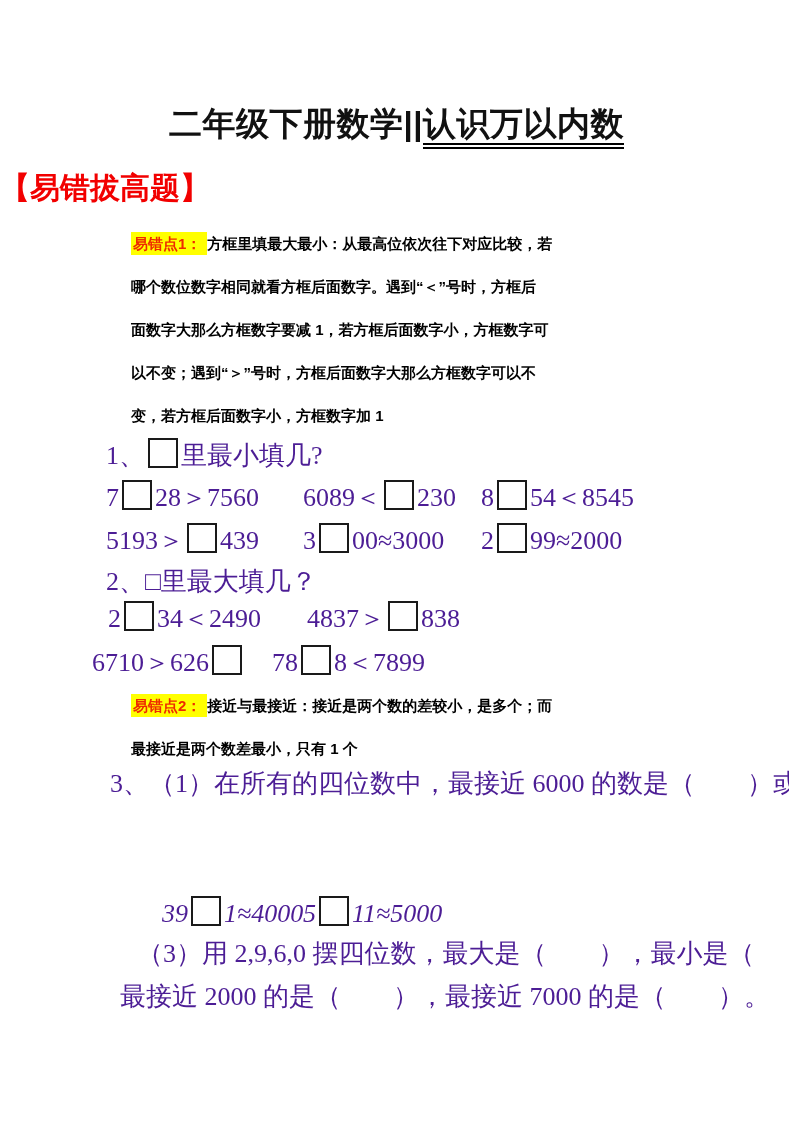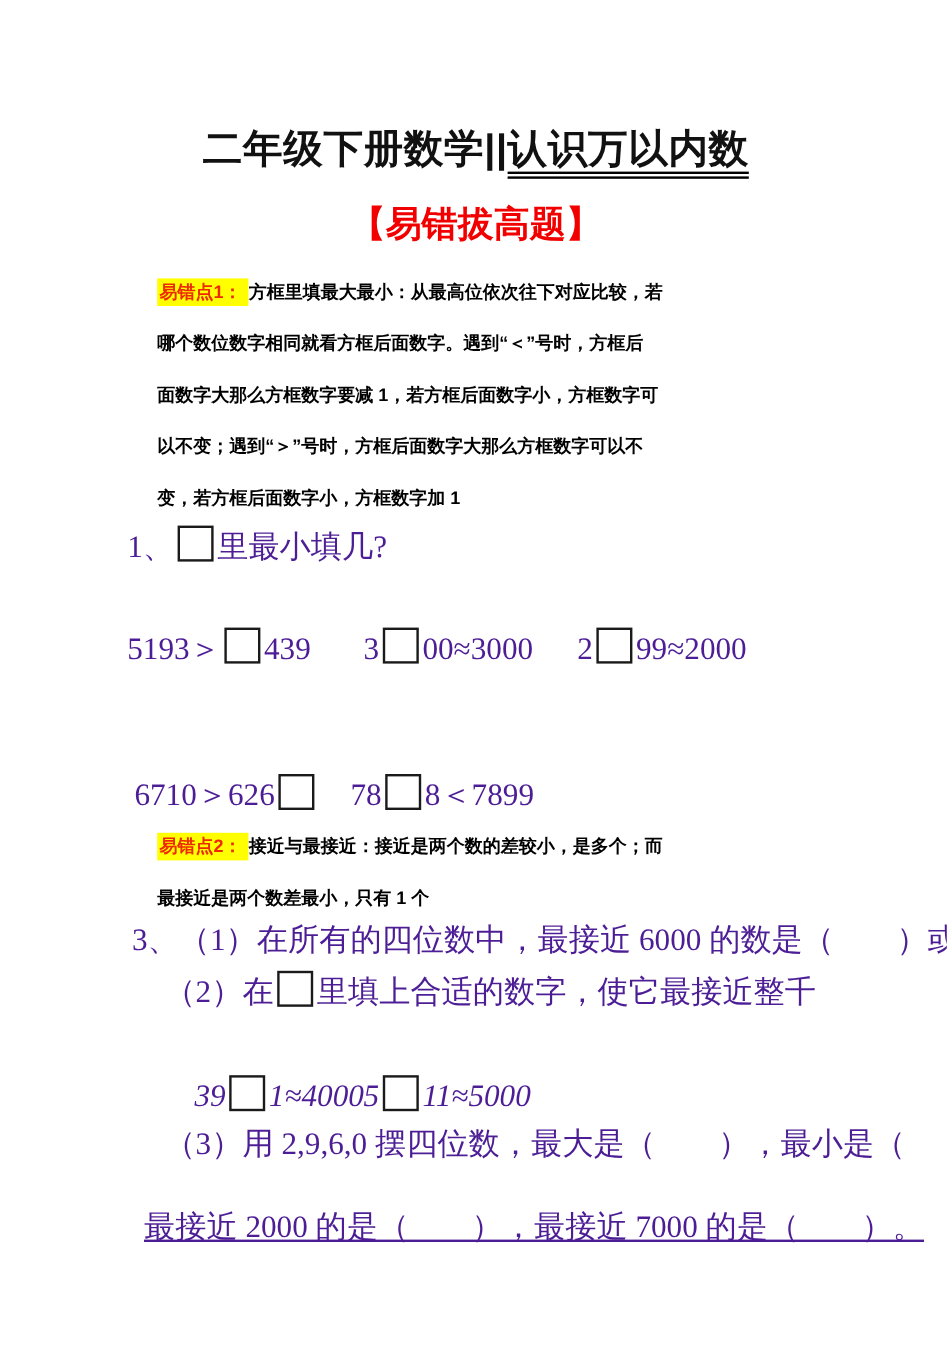--- a/index.html
+++ b/index.html
@@ -26,21 +26,21 @@
     letter-spacing:0.5px;
     white-space:nowrap;
   }
   .title .uline{
     border-bottom:6px double #000;
     padding-bottom:1px;
   }
   
   .subtitle{
     top:169px;left:0;width:793px;
-    text-align:center;
+    text-align:left;
     font-weight:bold;font-size:30px;line-height:38px;
     color:var(--accent-red);
     white-space:nowrap;
   }
   
   .tip{
     left:131px;width:600px;
     font-weight:bold;font-size:15px;line-height:43px;
     color:#000;
   }
@@ -72,27 +72,27 @@
     border:2px solid #1a1a1a;
     vertical-align:-4px;
     margin:0 3px;
     background:#fff;
   }
   #q1h{top:438px;left:106px;}
   #q1r1{top:480px;left:106px;}
   #q1r2{top:523px;left:106px;}
   #q2h{top:564px;left:106px;}
   #q2r1{top:601px;left:108px;}
-  #q2r2{top:645px;left:112px;}
+  #q2r2{top:645px;left:92px;}
   #q31{top:766px;left:110px;}
   #q32{top:809px;left:137px;}
   #q3r1{top:852px;left:165px;}
   #q3r2{top:896px;left:162px;font-style:italic;}
   #q33{top:936px;left:137px;}
-  #q34{top:1005px;left:120px;text-decoration:underline;}
+  #q34{top:979px;left:120px;}
 </style>
 </head>
 <body>
 
 <div class="page">
 
   <div class="abs title">
     <span>二年级下册数学||</span><span class="uline">认识万以内数</span>
   </div>
 
@@ -101,39 +101,45 @@
   <div class="abs tip" id="tip1">
     <span class="tip-label">易错点1：</span><span class="tip-text">方框里填最大最小：从最高位依次往下对应比较，若
 哪个数位数字相同就看方框后面数字。遇到“＜”号时，方框后
 面数字大那么方框数字要减 1，若方框后面数字小，方框数字可
 以不变；遇到“＞”号时，方框后面数字大那么方框数字可以不
 变，若方框后面数字小，方框数字加 1</span>
   </div>
 
   <div class="abs ser" id="q1h">1、<span class="sq"></span>里最小填几?</div>
 
+  <div class="abs ser row" id="q1r1">
+    <span class="cell w197">7<span class="sq"></span>28＞7560</span><span class="cell w178">6089＜<span class="sq"></span>230</span><span class="cell">8<span class="sq"></span>54＜8545</span>
+  </div>
 
   <div class="abs ser row" id="q1r2">
     <span class="cell w197">5193＞<span class="sq"></span>439</span><span class="cell w178">3<span class="sq"></span>00≈3000</span><span class="cell">2<span class="sq"></span>99≈2000</span>
   </div>
 
+  <div class="abs ser" id="q2h">2、□里最大填几？</div>
 
+  <div class="abs ser row" id="q2r1">
+    <span class="cell w199">2<span class="sq"></span>34＜2490</span><span class="cell">4837＞<span class="sq"></span>838</span>
+  </div>
 
   <div class="abs ser row" id="q2r2">
     <span class="cell w180">6710＞626<span class="sq"></span></span><span class="cell">78<span class="sq"></span>8＜7899</span>
   </div>
 
   <div class="abs tip" id="tip2">
     <span class="tip-label">易错点2：</span><span class="tip-text">接近与最接近：接近是两个数的差较小，是多个；而
 最接近是两个数差最小，只有 1 个</span>
   </div>
 
   <div class="abs ser" id="q31">3、（1）在所有的四位数中，最接近 6000 的数是（　　）或（　）</div>
 
-  <div class="abs ser" id="q32">（2）在<span class="sq"></span>里填上合适的数字，使它最接近整千</div>
 
 
   <div class="abs ser row" id="q3r2">
     <span class="cell w141">39<span class="sq"></span>1≈4000</span><span class="cell">5<span class="sq"></span>11≈5000</span>
   </div>
 
   <div class="abs ser" id="q33">（3）用 2,9,6,0 摆四位数，最大是（　　），最小是（　　），</div>
 
   <div class="abs ser" id="q34">最接近 2000 的是（　　），最接近 7000 的是（　　）。</div>
 

